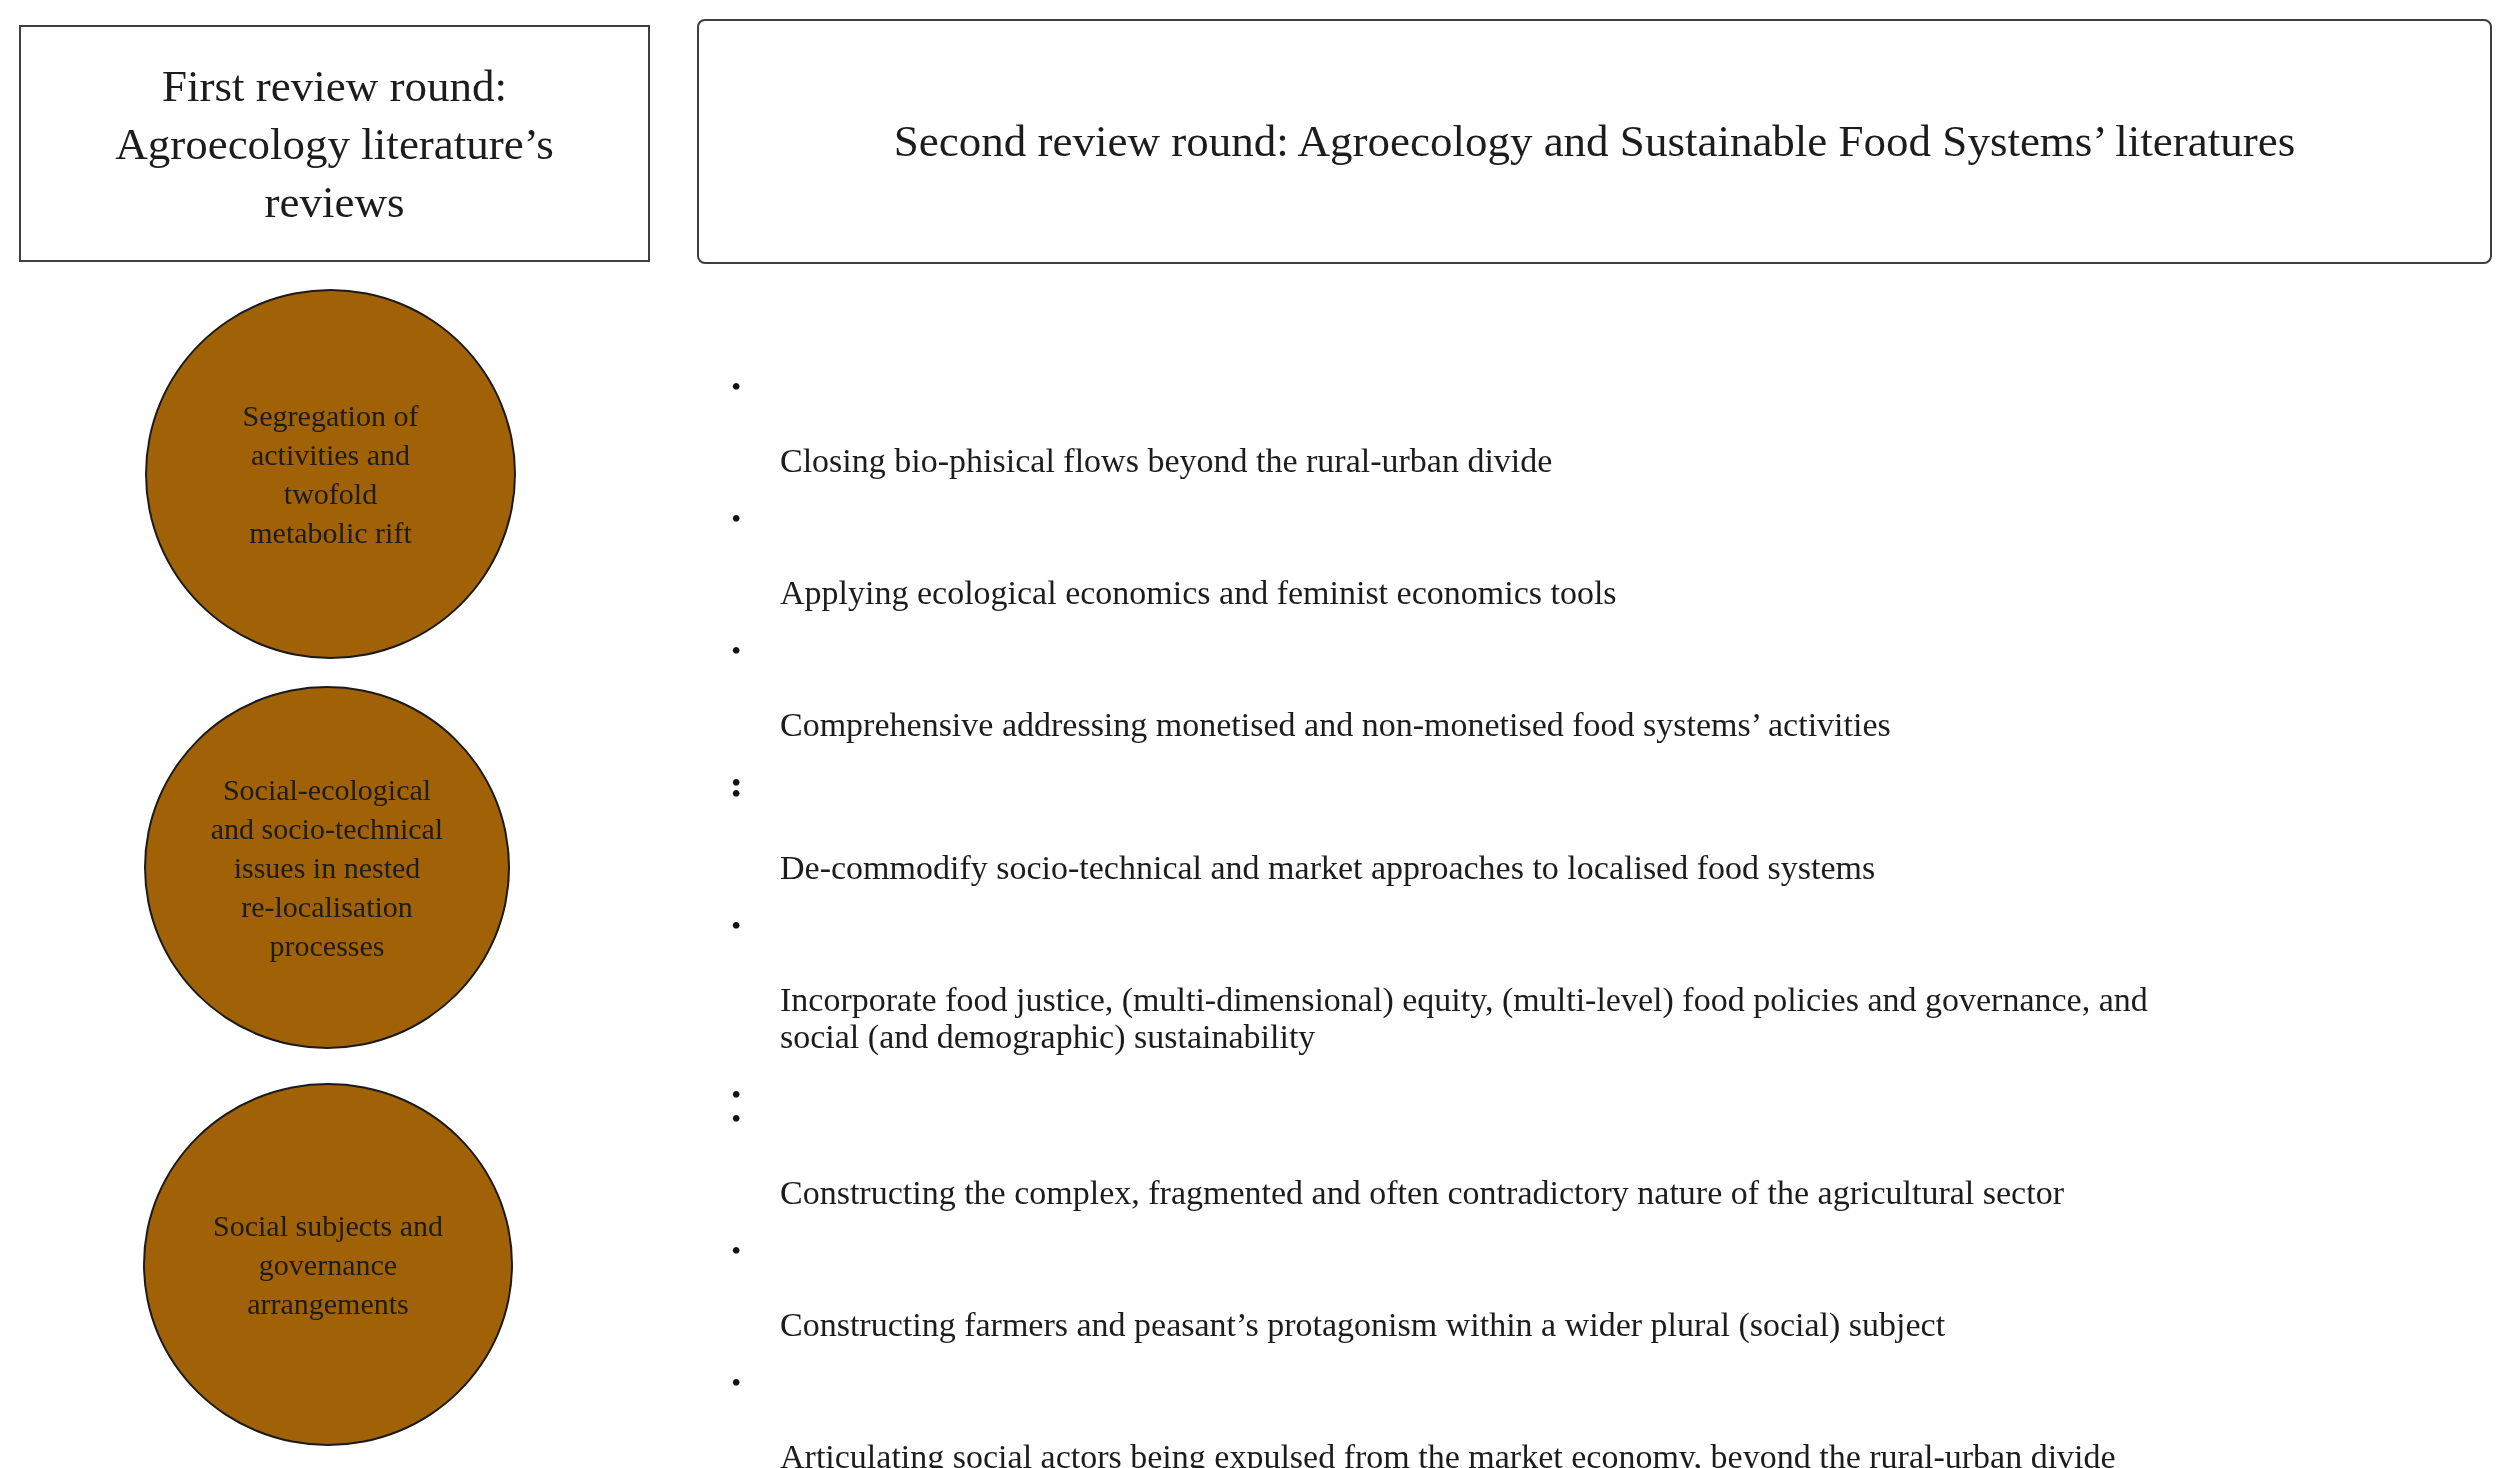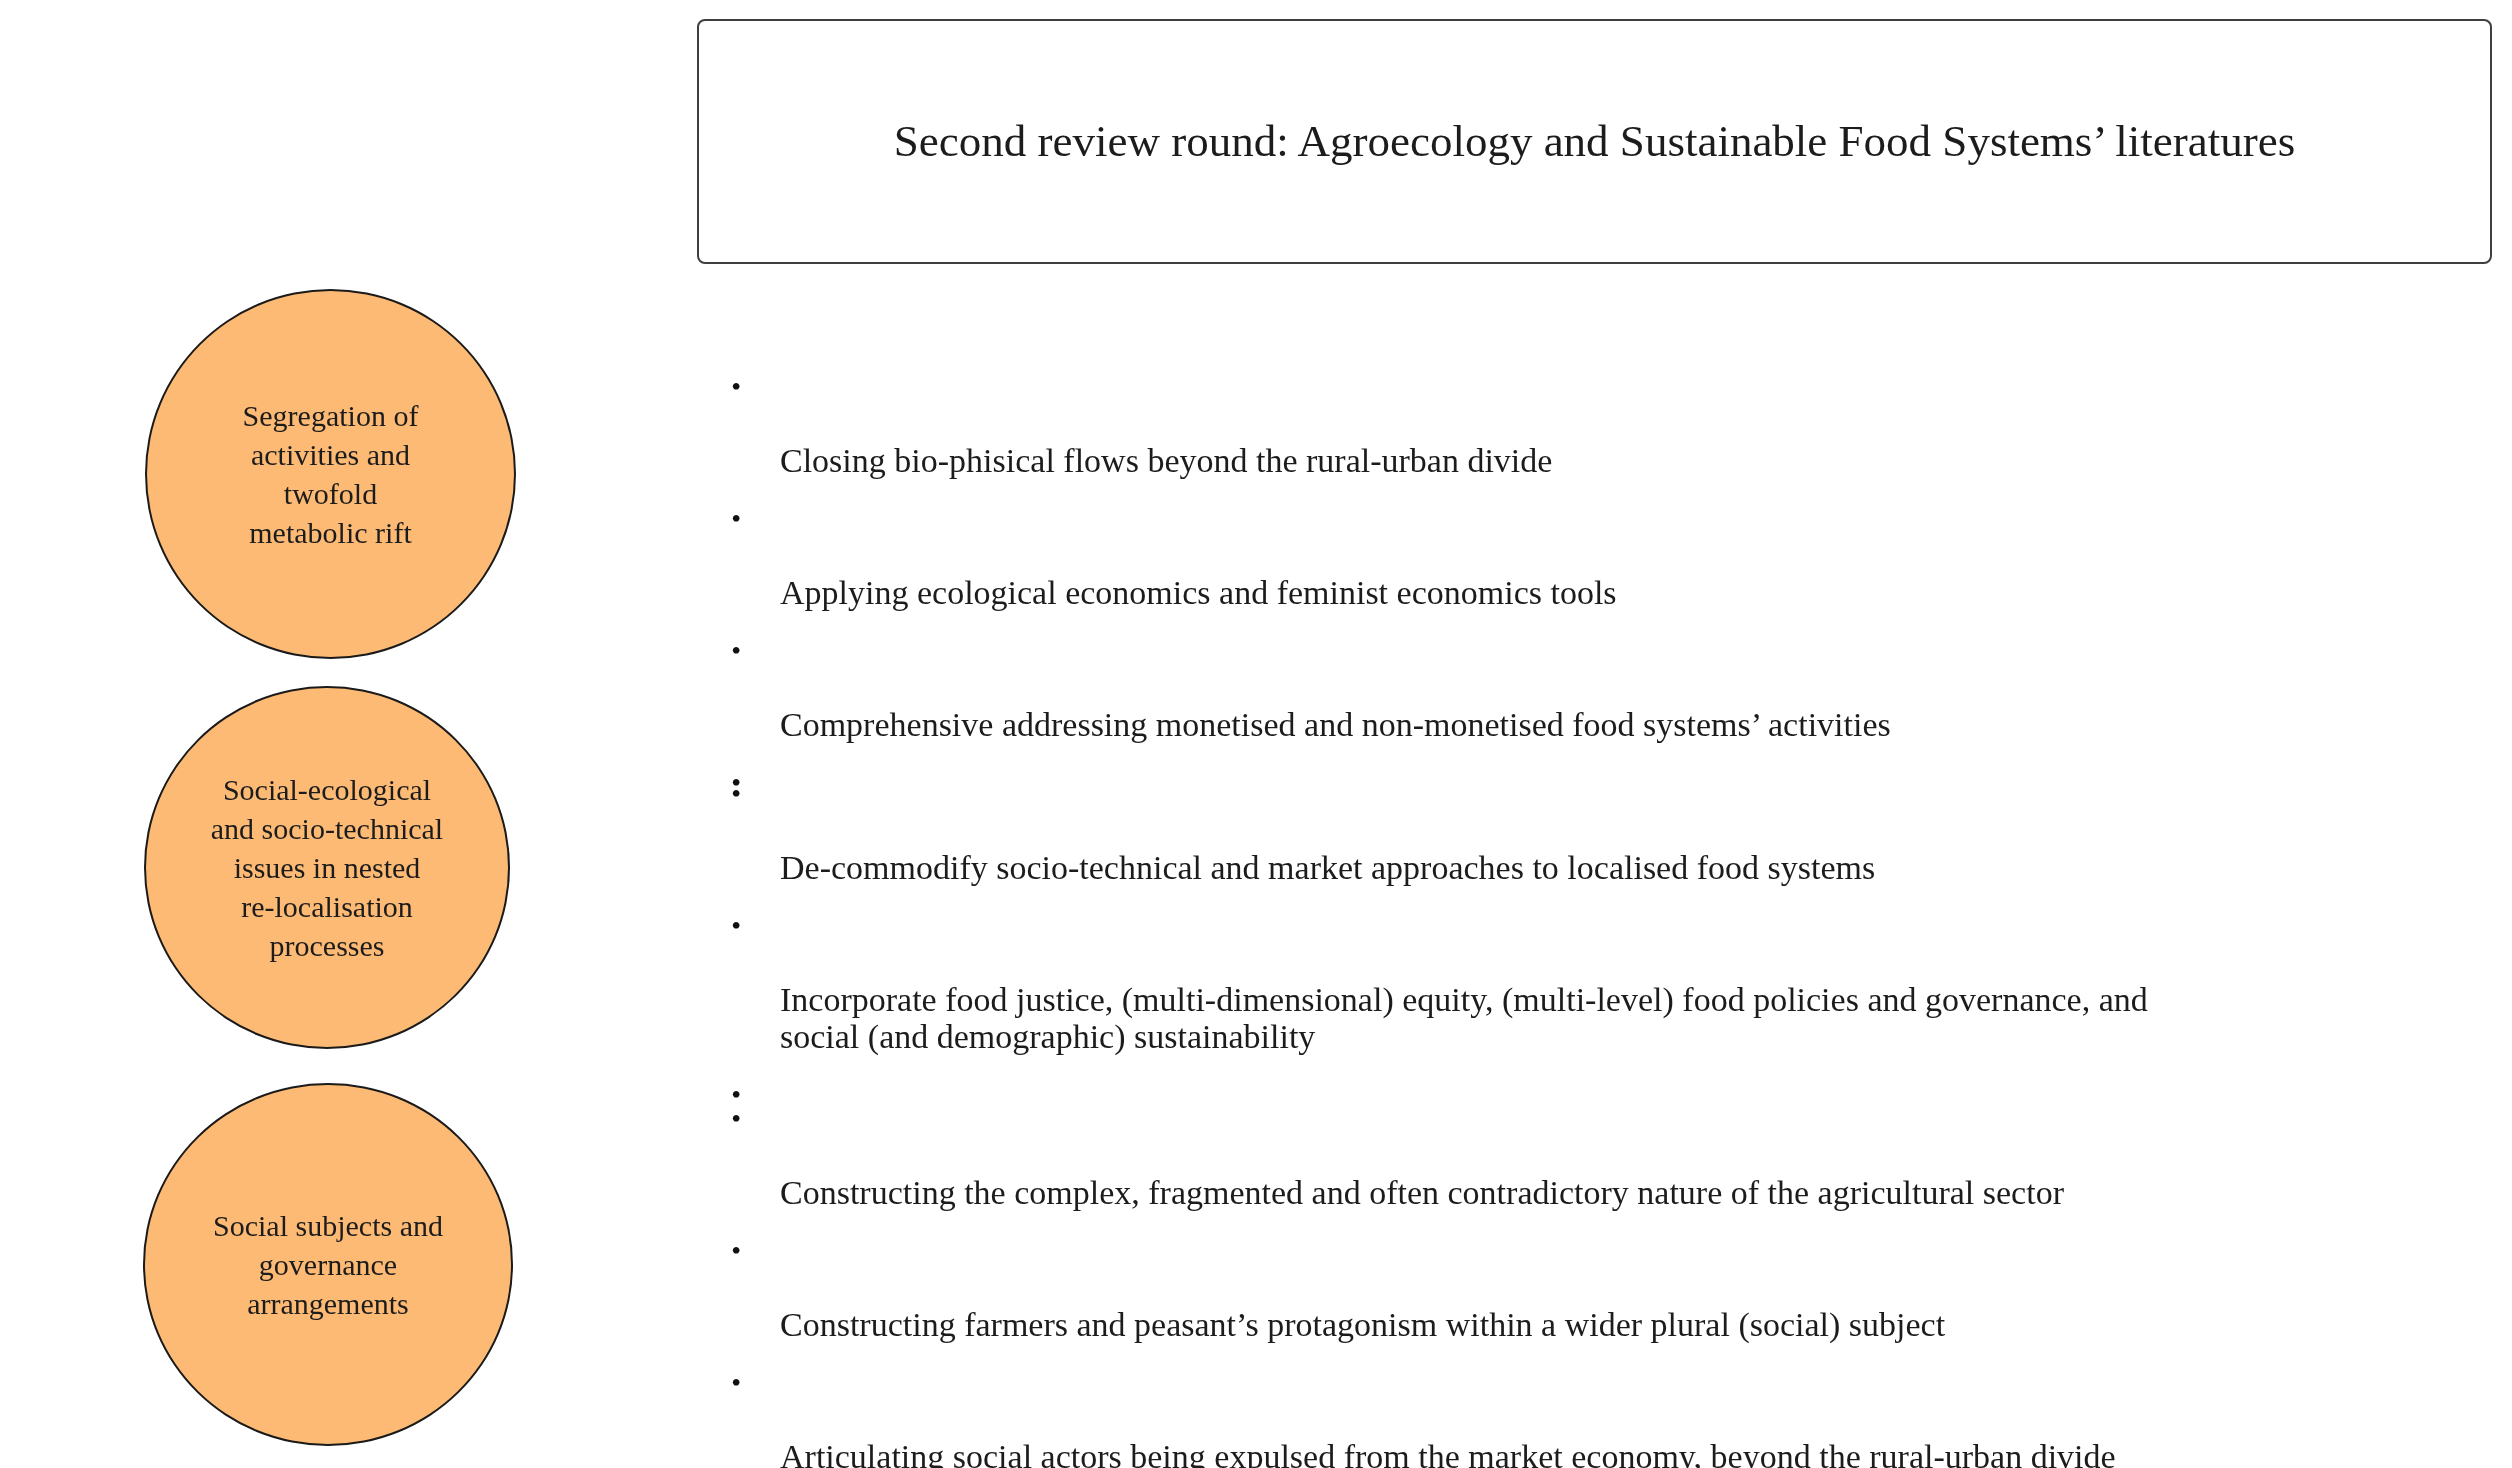--- a/index.html
+++ b/index.html
@@ -36,21 +36,21 @@
     border: 2.5px solid #1a1a1a;
     border-radius: 50%;
     box-sizing: border-box;
     display: flex;
     align-items: center;
     justify-content: center;
     text-align: center;
     white-space: pre-line;
     font-size: 30px;
     line-height: 39px;
-    background: #fdba74;
+    background: #a16207;
   }
   #circle-0 { left: 145px; top: 289px; width: 371px; height: 370px; }
   #circle-1 { left: 144px; top: 686px; width: 366px; height: 363px; }
   #circle-2 { left: 143px; top: 1083px; width: 370px; height: 363px; }
   .blist {
     position: absolute;
     left: 728px;
     width: 1775px;
     margin: 0;
     padding: 0;
@@ -75,20 +75,23 @@
     font-size: 28px;
     line-height: 37px;
     color: #111111;
   }
 </style>
 </head>
 <body>
 
 <div class="canvas">
 
+  <div class="hbox" id="box-first">First review round:
+Agroecology literature’s
+reviews</div>
 
   <div class="hbox" id="box-second">Second review round: Agroecology and Sustainable Food Systems’ literatures</div>
 
   <div class="circle" id="circle-0">Segregation of
 activities and
 twofold
 metabolic rift</div>
 
   <div class="circle" id="circle-2">Social subjects and
 governance

